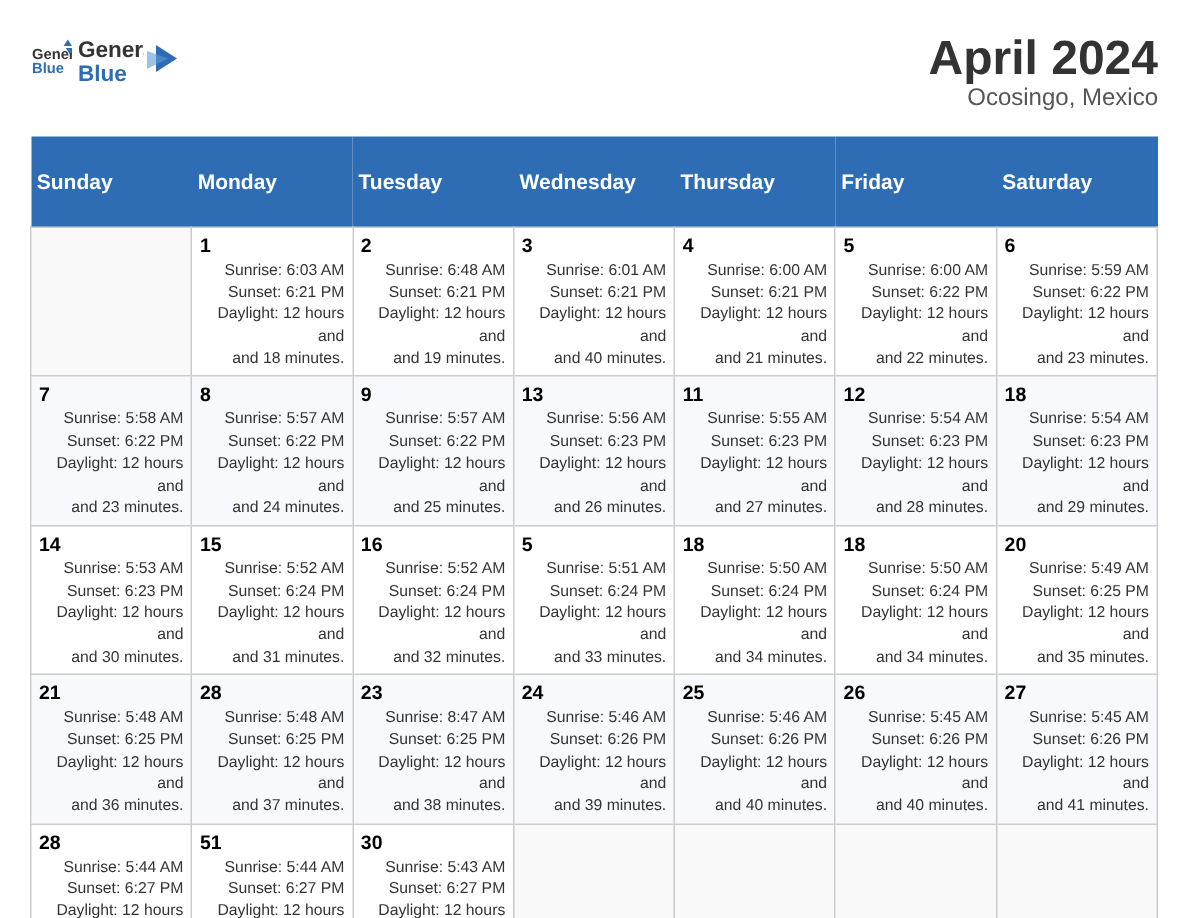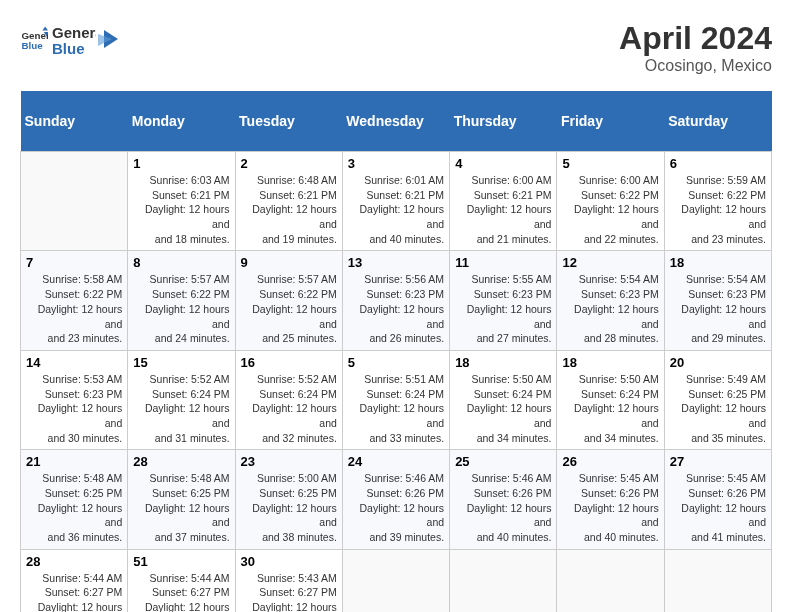--- a/index.html
+++ b/index.html
@@ -217,21 +217,21 @@
         <td>
           <span class="day-num">21</span>
           <div class="day-info"><span>Sunrise: 5:48 AM</span><br><span>Sunset: 6:25 PM</span><br><span>Daylight: 12 hours and</span><br><span>and 36 minutes.</span></div>
         </td>
         <td>
           <span class="day-num">28</span>
           <div class="day-info"><span>Sunrise: 5:48 AM</span><br><span>Sunset: 6:25 PM</span><br><span>Daylight: 12 hours and</span><br><span>and 37 minutes.</span></div>
         </td>
         <td>
           <span class="day-num">23</span>
-          <div class="day-info"><span>Sunrise: 5:00 AM</span><br><span>Sunset: 6:25 PM</span><br><span>Daylight: 12 hours and</span><br><span>and 38 minutes.</span></div>
+          <div class="day-info"><span>Sunrise: 8:47 AM</span><br><span>Sunset: 6:25 PM</span><br><span>Daylight: 12 hours and</span><br><span>and 38 minutes.</span></div>
         </td>
         <td>
           <span class="day-num">24</span>
           <div class="day-info"><span>Sunrise: 5:46 AM</span><br><span>Sunset: 6:26 PM</span><br><span>Daylight: 12 hours and</span><br><span>and 39 minutes.</span></div>
         </td>
         <td>
           <span class="day-num">25</span>
           <div class="day-info"><span>Sunrise: 5:46 AM</span><br><span>Sunset: 6:26 PM</span><br><span>Daylight: 12 hours and</span><br><span>and 40 minutes.</span></div>
         </td>
         <td>

